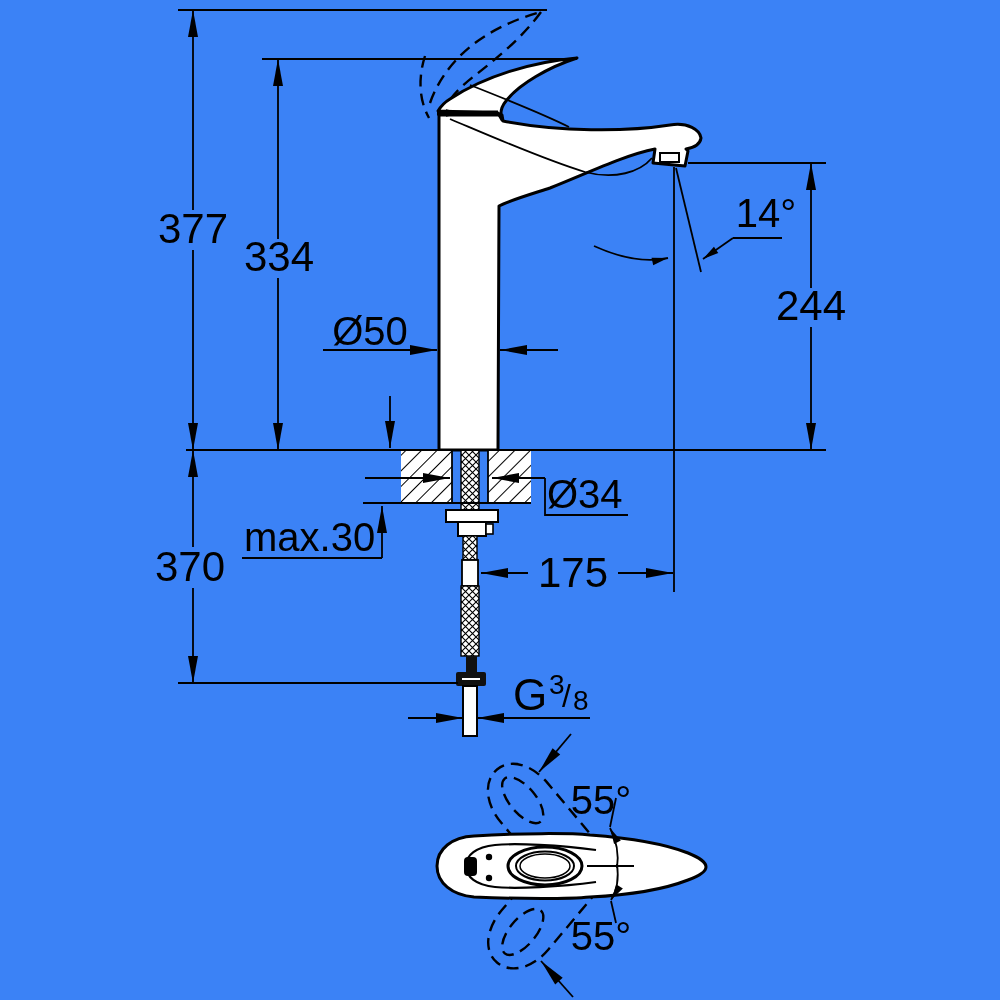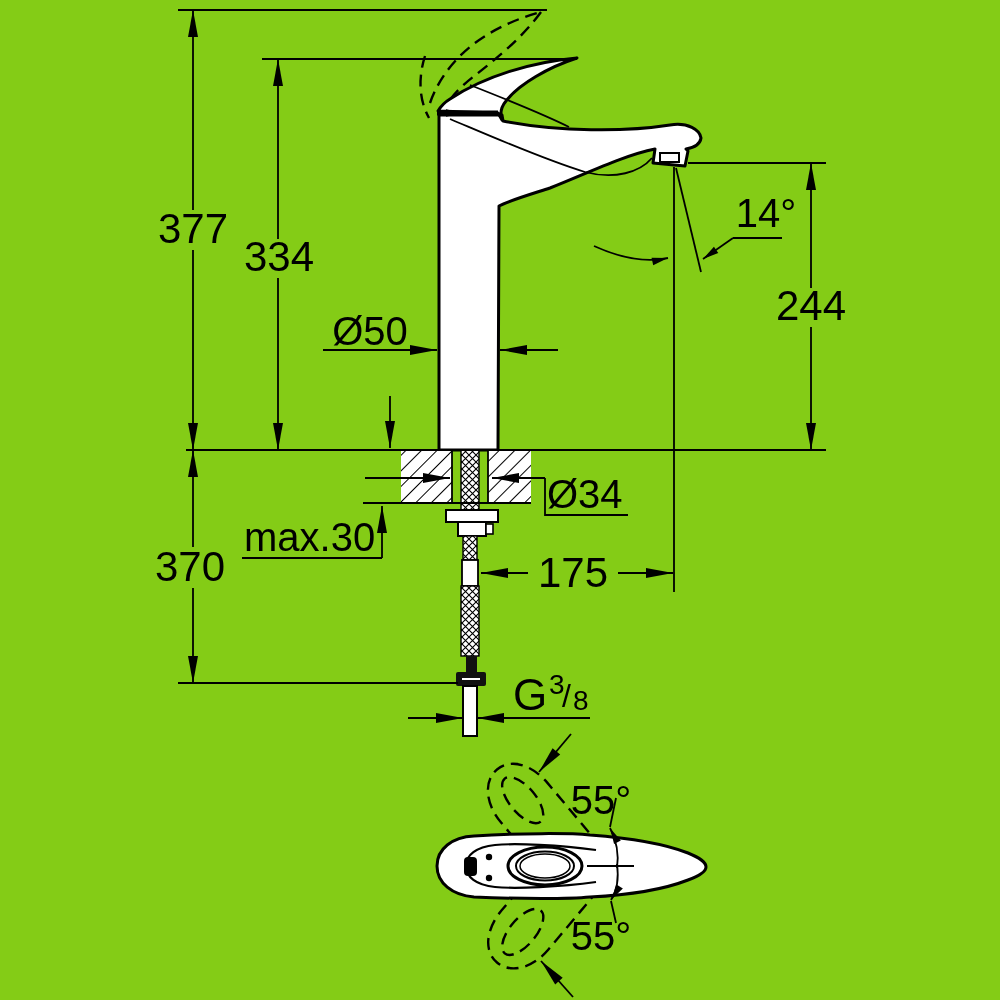--- a/index.html
+++ b/index.html
@@ -1,16 +1,16 @@
 <!DOCTYPE html>
 <html><head>
 <meta charset="utf-8">
 <style>
   html,body{margin:0;padding:0;background:#ffffff;}
-  .stage{width:1000px;height:1000px;position:relative;background:#84cc16;overflow:hidden;}
+  .stage{width:1000px;height:1000px;position:relative;background:#3b82f6;overflow:hidden;}
   svg{display:block;}
   text{font-family:"Liberation Sans","DejaVu Sans",sans-serif;fill:#000;}
   .outline{fill:#ffffff;stroke:#000;stroke-width:3;stroke-linejoin:round;}
   .thin{fill:none;stroke:#000;stroke-width:1.8;}
   .dash{fill:none;stroke:#000;stroke-width:2.4;stroke-dasharray:12 7;stroke-linejoin:round;}
   .dim{fill:none;stroke:#000;stroke-width:1.8;}
   .draw2{fill:none;stroke:#000;stroke-width:2.2;}
 </style>
 </head>
 <body>

